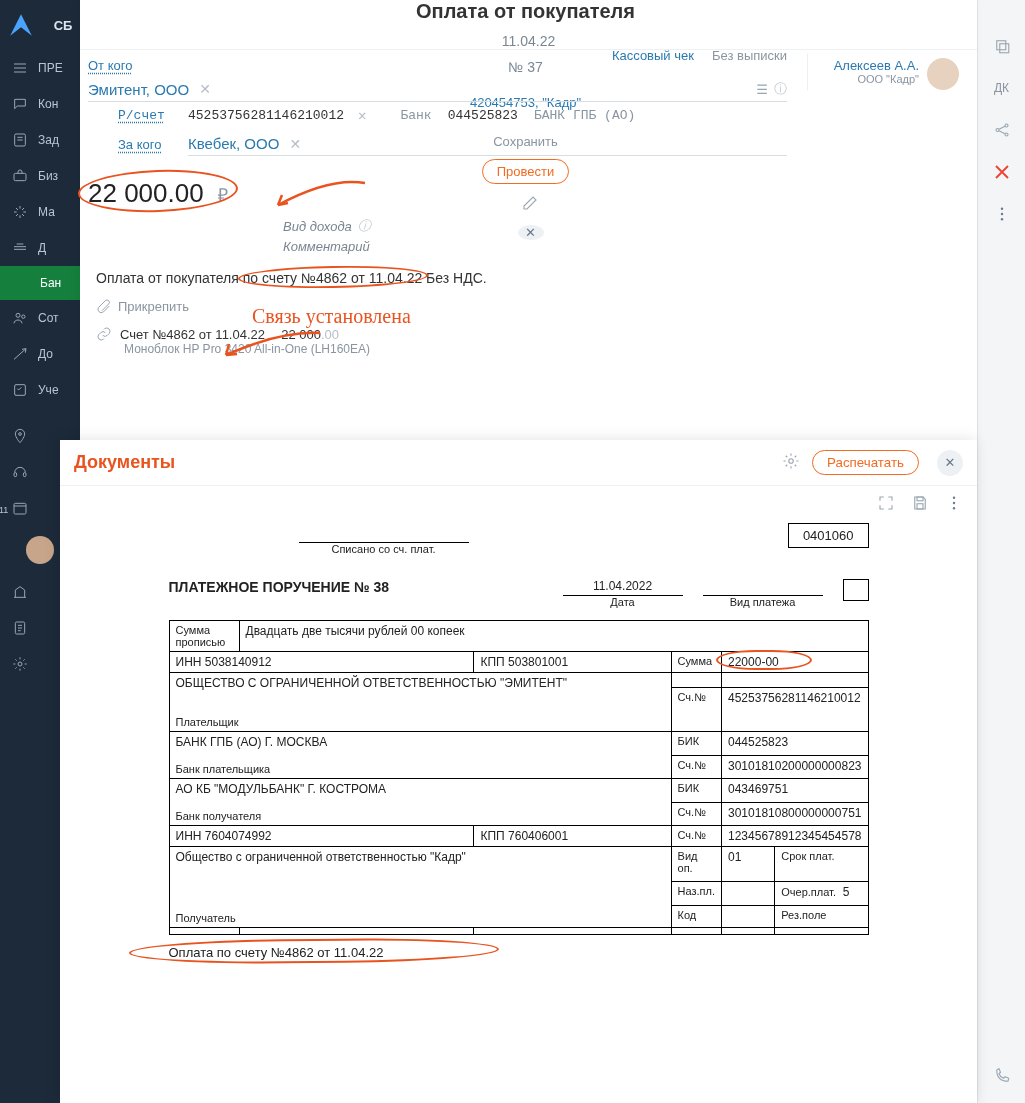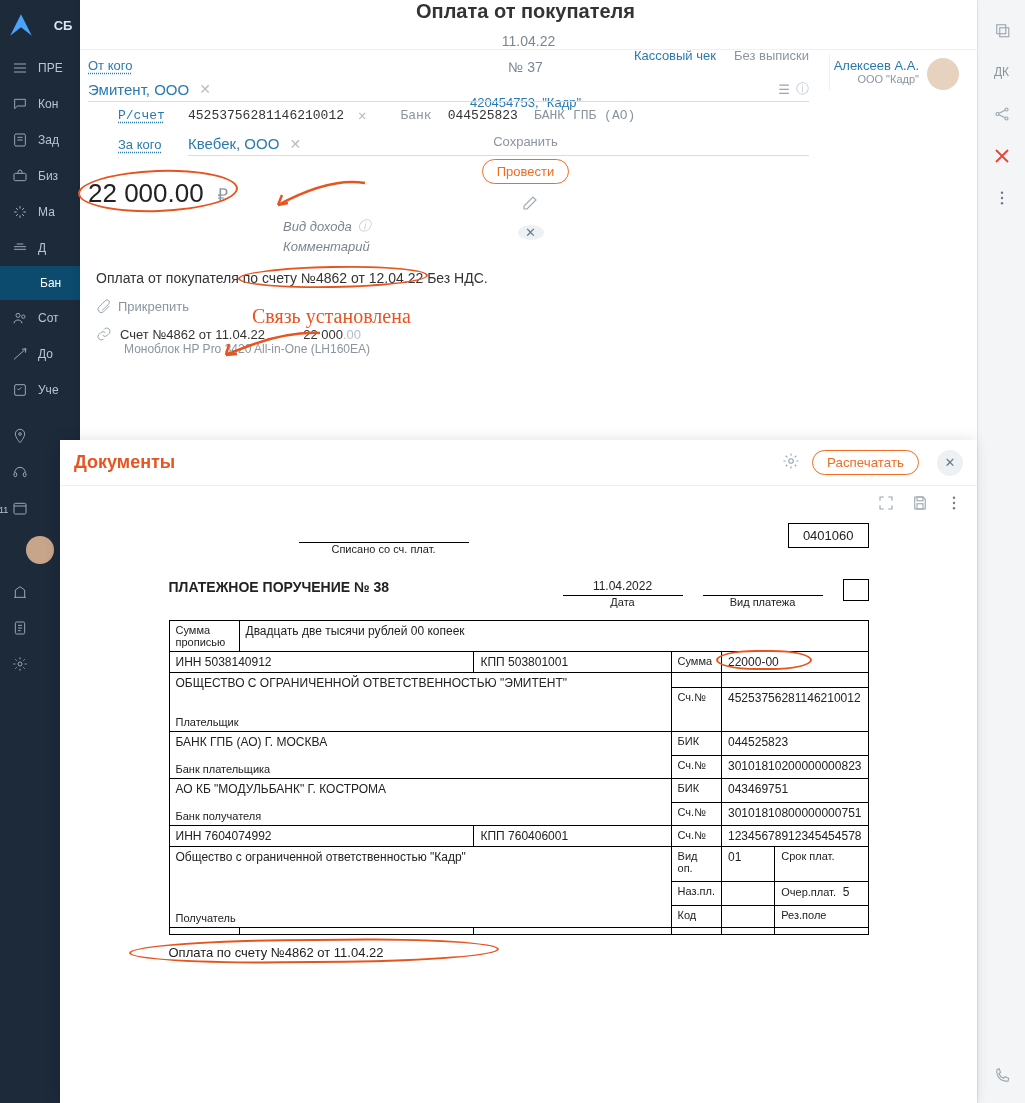--- a/index.html
+++ b/index.html
@@ -5,27 +5,27 @@
   * { box-sizing: border-box; }
   html,body { margin:0; padding:0; font-family: "Segoe UI", Arial, sans-serif; font-size:13px; color:#333; background:#f3f5f7; }
   body { width:1025px; height:1103px; overflow:hidden; position:relative; }
 
   
   .sidebar { position:absolute; left:0; top:0; bottom:0; width:80px; background:#1d2a3a; color:#b9c5d4; }
   .sidebar .logo { height:50px; display:flex; align-items:center; justify-content:center; }
   .sidebar .logo svg { width:26px; height:26px; }
   .sidebar .menu { display:flex; flex-direction:column; }
   .sidebar .item { display:flex; align-items:center; gap:10px; padding:10px 12px; font-size:12px; cursor:pointer; }
-  .sidebar .item.active { background:#0c4a6e; color:#fff; }
+  .sidebar .item.active { background:#15803d; color:#fff; }
   .sidebar .item svg { width:16px; height:16px; flex:none; }
   .sidebar .avatar { width:28px; height:28px; border-radius:50%; background:#c7a58a; margin:10px auto; display:block; }
   .sidebar .sub { padding-left:40px; }
 
   
-  .righttools { position:absolute; right:0; top:0; bottom:0; width:48px; background:#f3f5f7; border-left:1px solid #e2e6ea; display:flex; flex-direction:column; align-items:center; gap:18px; padding-top:18px; }
+  .righttools { position:absolute; right:0; top:0; bottom:0; width:48px; background:#f3f5f7; border-left:1px solid #e2e6ea; display:flex; flex-direction:column; align-items:center; gap:18px; padding-top:34px; }
   .righttools .tbtn { width:24px; height:24px; display:flex; align-items:center; justify-content:center; cursor:pointer; color:#6a7a8b; }
   .righttools .tbtn.red { color:#e43; }
   .righttools .phone { position:absolute; bottom:15px; }
 
   
   .panel { position:absolute; left:80px; right:48px; top:0; bottom:0; background:#fff; box-shadow:-2px 0 8px rgba(0,0,0,.07); }
   .panel .topbar { height:50px; display:flex; align-items:center; border-bottom:1px solid #eef1f4; padding:0 18px 0 12px; gap:10px;flex-direction:column; }
   .panel .title { font-size:20px; font-weight:600; flex:none; }
   .panel .title-date { color:#7a8793; font-size:14px; margin-left:6px; }
   .panel .title-num  { color:#7a8793; font-size:14px; }
@@ -305,21 +305,21 @@
       </div>
       <div class="sub-line">
           <span>Вид дохода</span>
           <span style="color:#c3ccd4;">ⓘ</span>
         </div>
       <div class="sub-line">
           <span>Комментарий</span>
         </div>
 
       <div class="desc-line">
-        <span>Оплата от покупателя по счету №4862 от 12.04.22 Без НДС.</span>
+        <span>Оплата от покупателя по счету №4862 от 11.04.22 Без НДС.</span>
         <div class="ring-small" style="left:150px; top:10px; width:190px; height:22px; transform:rotate(-1deg);"></div>
       </div>
 
       <svg class="arrow-svg" style="left:140px; top:275px;" width="110" height="40">
           <path d="M100 8 Q60 6 6 30" stroke="#e9531f" stroke-width="2.5" fill="none"></path>
           <path d="M6 30 l11 -1 M6 30 l3 -11" stroke="#e9531f" stroke-width="2.5" fill="none"></path>
         </svg>
       <span class="handwrite" style="left:172px; top:255px;">Связь установлена</span>
 
       <div class="attach">
@@ -334,21 +334,21 @@
           <svg width="16" height="16" viewBox="0 0 24 24" class="stroke">
               <path d="M10 14a5 5 0 007 0l3-3a5 5 0 00-7-7l-1 1M14 10a5 5 0 00-7 0l-3 3a5 5 0 007 7l1-1"></path>
             </svg>
           <span class="ld-title">Счет №4862 от 11.04.22</span>
           <span class="ld-amt"><span>22 000</span><span style="color:#b5bec7;">.00</span></span>
         </div>
         <div class="ld-sub">Моноблок HP Pro 3420 All-in-One (LH160EA)</div>
       </div>
     </div>
 
-    <div class="person" style="width:148px;border-left:1px solid #eef1f4;margin-top:4px;padding-top:4px;">
+    <div class="person" style="width:170px;border-left:1px solid #eef1f4;margin-top:4px;padding-top:4px;">
       <div>
         <div class="pname">Алексеев А.А.</div>
         <div class="pcomp">ООО "Кадр"</div>
       </div>
       <div class="pava"></div>
     </div>
   </div>
 </div>
 
 <div class="docpanel">

